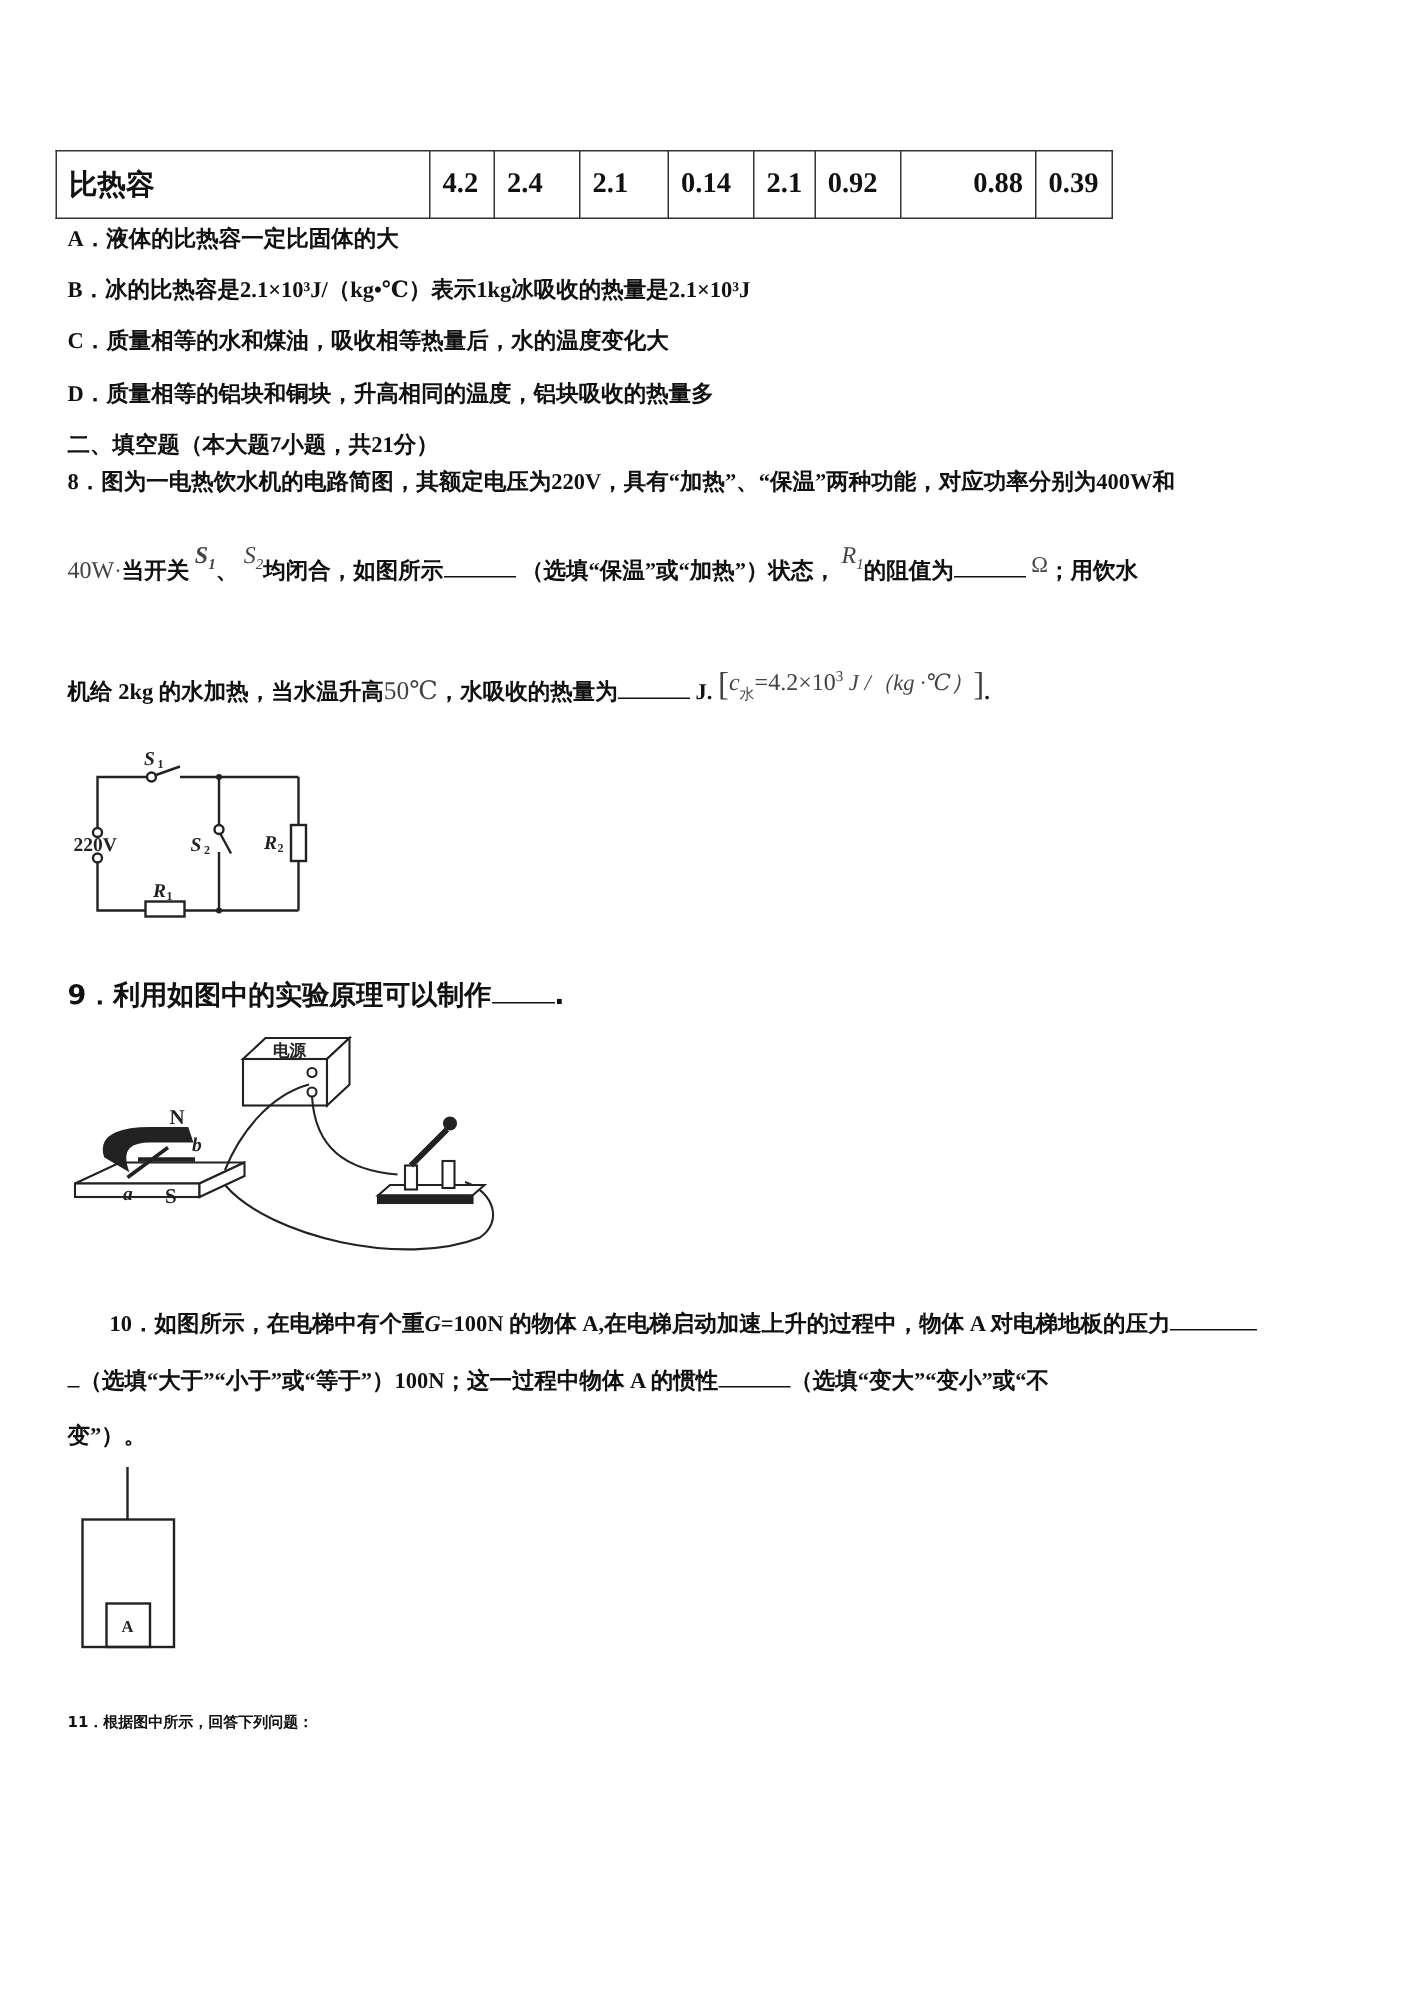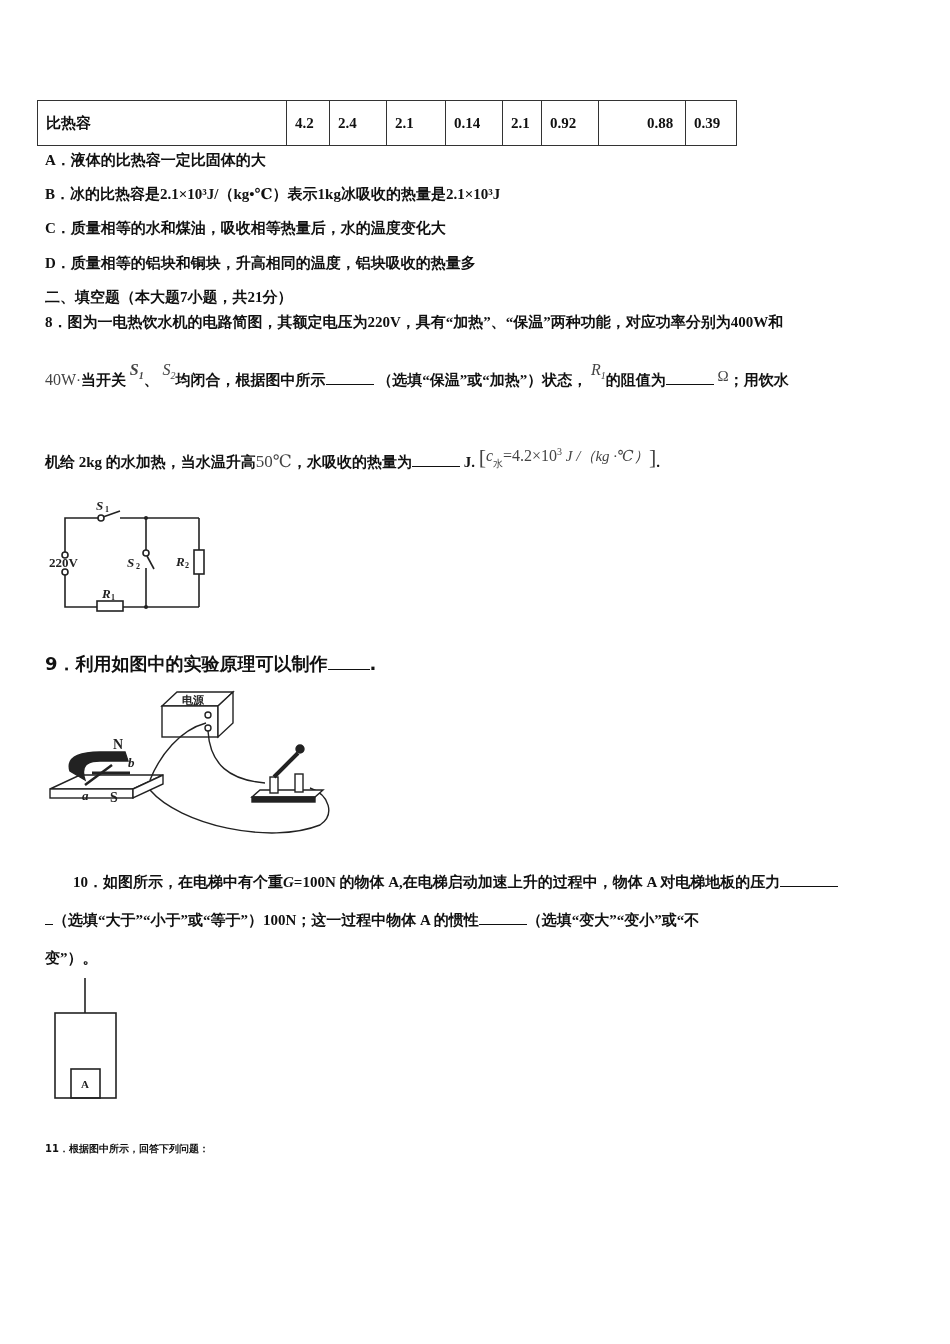--- a/index.html
+++ b/index.html
@@ -1,21 +1,21 @@
 <!DOCTYPE html>
 <html><head>
 <meta charset="utf-8">
 <style>
   html, body { margin:0; padding:0; background:#ffffff; }
   body { width:950px; height:1344px; position:relative; overflow:hidden;
          font-family:"Liberation Serif","DejaVu Serif",serif; color:#111; font-weight:bold; }
   .abs { position:absolute; white-space:nowrap; }
   .txt { font-size:15px; line-height:20px; }
   table.heat { position:absolute; left:37px; top:100px; border-collapse:collapse; height:46px; }
-  table.heat td { border:1.5px solid #333; font-size:15px; padding:0 8px; vertical-align:middle; }
+  table.heat td { border:1.5px solid #333; font-size:19px; padding:0 8px; vertical-align:middle; }
   .math { font-family:"Liberation Serif","DejaVu Serif",serif; font-weight:normal; color:#444; }
   .sub { font-size:10px; vertical-align:sub; }
   .sup { font-size:10px; vertical-align:super; }
   .blank { display:inline-block; border-bottom:1.5px solid #111; height:14px; vertical-align:baseline; }
   .sans { font-family:"DejaVu Sans","Liberation Sans",sans-serif; font-weight:bold; }
   svg text { font-family:"Liberation Serif","DejaVu Serif",serif; }
 </style>
 </head>
 <body>
 
@@ -48,21 +48,21 @@
   <span>D．</span><span>质量相等的铝块和铜块，升高相同的温度，铝块吸收的热量多</span>
 </div>
 
 <div class="abs txt" style="left:45px; top:287px;">二、填空题（本大题7小题，共21分）</div>
 
 <div class="abs txt" style="left:45px; top:312px;">8．图为一电热饮水机的电路简图，其额定电压为220V，具有“加热”、“保温”两种功能，对应功率分别为400W和</div>
 
 <div class="abs txt" style="left:45px; top:370px;">
   <span class="math" style="font-size:16px;">40W</span><span class="math">·</span><span>当开关</span>
   <span class="math" style="font-style:italic; font-size:16px; position:relative; top:-10px;font-weight:bold;"><span>S</span><span class="sub">1</span></span><span>、</span>
-  <span class="math" style="font-style:italic; font-size:16px; position:relative; top:-10px;"><span>S</span><span class="sub">2</span></span><span>均闭合，根据图中所示</span><span class="blank" style="width:48px;"></span>
+  <span class="math" style="font-style:italic; font-size:16px; position:relative; top:-10px;"><span>S</span><span class="sub">2</span></span><span>均闭合，如图所示</span><span class="blank" style="width:48px;"></span>
   <span>（选填“保温”或“加热”）状态，</span>
   <span class="math" style="font-style:italic; font-size:16px; position:relative; top:-10px;"><span>R</span><span class="sub">1</span></span><span>的阻值为</span><span class="blank" style="width:48px;"></span>
   <span class="math" style="position:relative; top:-4px;">Ω</span><span>；用饮水</span>
 </div>
 
 <div class="abs txt" style="left:45px; top:448px;">
   <span>机给 2kg 的水加热，当水温升高</span><span class="math" style="font-size:17px;">50℃</span><span>，水吸收的热量为</span><span class="blank" style="width:48px;"></span>
   <span>J.</span>
   <span class="math" style="font-size:22px; position:relative; top:-3px;">[</span><span class="math" style="font-style:italic; font-size:16px; position:relative; top:-6px;">c</span><span class="math sub" style="position:relative; top:-4px;">水</span><span class="math" style="font-size:16px; position:relative; top:-6px;">=4.2×10</span><span class="math sup" style="position:relative; top:-6px;">3</span><span class="math" style="font-style:italic; font-size:15px; position:relative; top:-6px;"> J /（kg ·℃）</span><span class="math" style="font-size:22px; position:relative; top:-3px;">]</span><span>.</span>
 </div>

